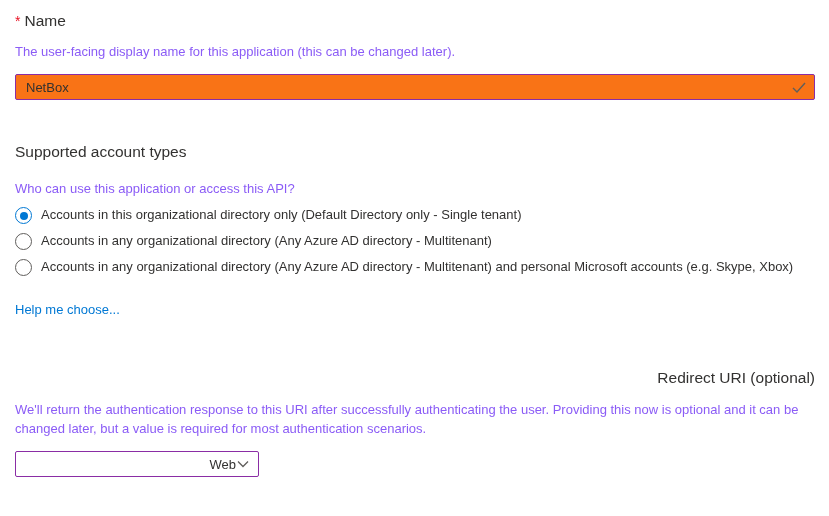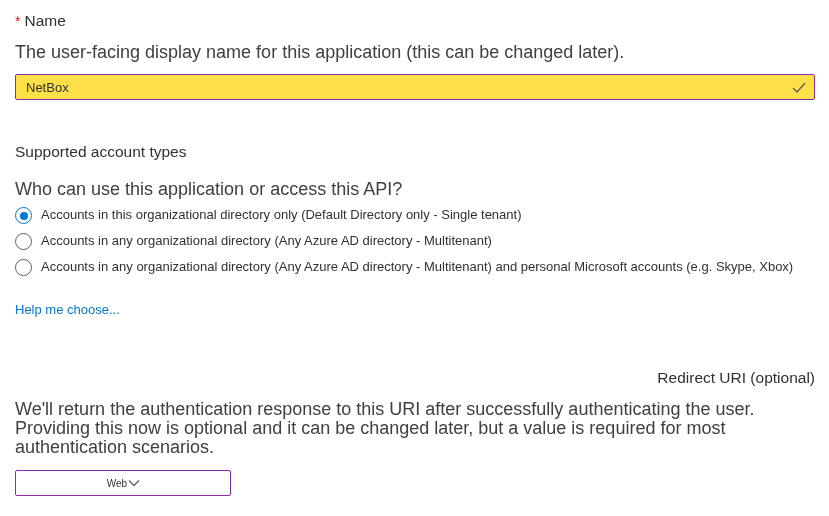--- a/index.html
+++ b/index.html
@@ -20,39 +20,39 @@
     line-height: 20px;
     color: #323130;
   }
   .title-name { margin-top: 11px; }
   .title-accounts { margin-top: 42px; }
   .title-redirect { margin-top: 50px; text-align: right; }
 
   .required-marker { color: #e81123; margin-right: 4px; font-size: 14px; }
 
   .body-text {
-    font-size: 18px;
+    font-size: 13px;
     line-height: 16px;
-    color: #404040;
+    color: #8b5cf6;
   }
   .field-desc { margin-top: 13px; }
   .question { margin-top: 19px; }
 
   .input-wrap {
     position: relative;
     height: 26px;
   }
   .name-input-wrap { margin-top: 14px; width: 800px; }
 
   .text-input {
     width: 100%;
     height: 26px;
     border: 1px solid #8a2da5;
     border-radius: 2px;
-    background: #fde047;
+    background: #f97316;
     color: #323130;
     font-family: "Liberation Sans", sans-serif;
     font-size: 13px;
     padding: 0 28px 0 10px;
     outline: none;
   }
   .check-icon {
     position: absolute;
     right: 8px;
     top: 5px;
@@ -101,30 +101,30 @@
   }
 
   .redirect-desc { margin-top: 12px; width: 801px; line-height: 19px; }
 
   .bottom-row {
     margin-top: 13px;
     display: flex;
     align-items: flex-start;
   }
   .platform-select {
-    width: 216px;
+    width: 244px;
     height: 26px;
     border: 1px solid #8a2da5;
     border-radius: 2px;
     background: #ffffff;
     display: flex;
     align-items: center;
-    justify-content: center;
+    justify-content: flex-end;
     padding: 0 8px 0 10px;
-    font-size: 10px;
+    font-size: 13px;
     color: #323130;
     cursor: pointer;
     margin-right: 12px;
   }
   .chevron-icon { width: 14px; height: 14px; }
   .uri-input-wrap { width: 422px; }
 </style>
 </head>
 <body>
 

